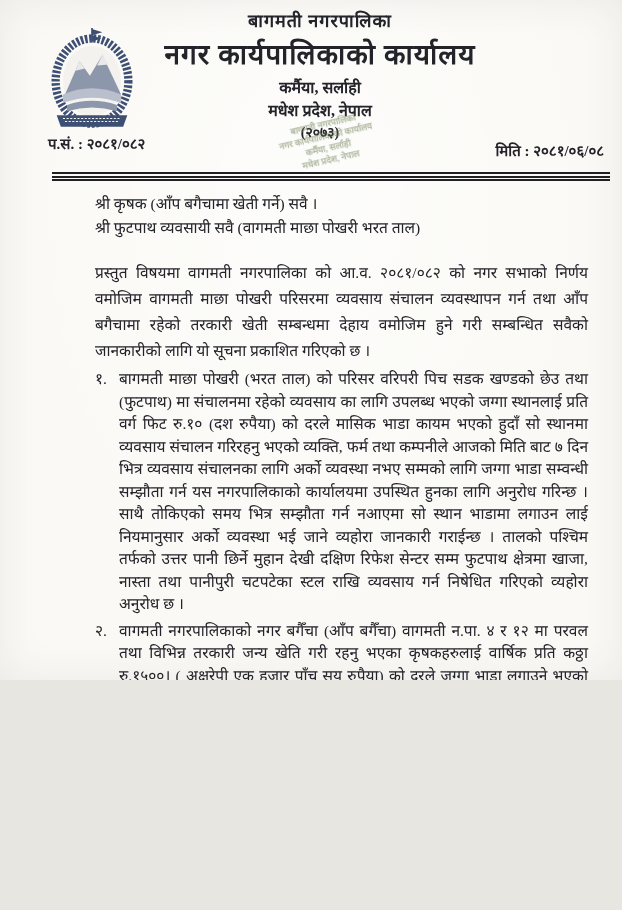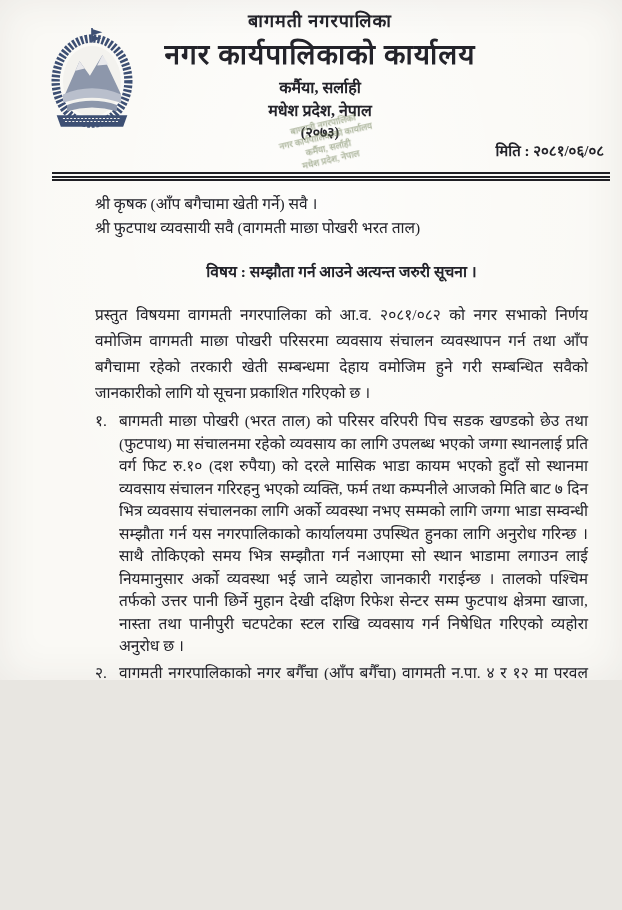--- a/index.html
+++ b/index.html
@@ -93,34 +93,34 @@
   </div>
 
   <div class="stamp" style="color:#6f7f55;">
     <div>बागमती नगरपालिका</div>
     <div>नगर कार्यपालिकाको कार्यालय</div>
     <div>कर्मैया, सर्लाही</div>
     <div>मधेश प्रदेश, नेपाल</div>
   </div>
 
   <div class="ref-left">
+    <div>प.सं. : २०८१/०८२</div>
   </div>
   <div class="ref-date">मिति : २०८१/०६/०८</div>
 
   <div class="rule-triple">
     <div></div>
       <div></div>
       <div></div>
   </div>
 
   <div class="content">
     <div class="addressee">श्री कृषक  (आँप बगैचामा खेती गर्ने) सवै ।</div>
     <div class="addressee">श्री फुटपाथ व्यवसायी सवै (वागमती माछा पोखरी भरत ताल)</div>
 
-    <div class="subject">विषय : सम्झौता गर्न आउने अत्यन्त जरुरी सूचना ।</div>
 
     <div class="para">प्रस्तुत विषयमा वागमती नगरपालिका को आ.व. २०८१/०८२ को नगर सभाको निर्णय वमोजिम वागमती माछा पोखरी परिसरमा व्यवसाय संचालन व्यवस्थापन गर्न तथा आँप बगैचामा रहेको तरकारी खेती सम्बन्धमा देहाय वमोजिम हुने गरी सम्बन्धित सवैको जानकारीको लागि यो सूचना प्रकाशित गरिएको छ ।</div>
 
     <div class="list">
       <div class="list-item">
         <div class="list-num">१.</div>
         <div class="list-text">बागमती माछा पोखरी (भरत ताल) को परिसर वरिपरी पिच सडक खण्डको छेउ तथा (फुटपाथ) मा संचालनमा रहेको व्यवसाय का लागि उपलब्ध भएको जग्गा स्थानलाई प्रति वर्ग फिट रु.१० (दश रुपैया) को दरले मासिक भाडा कायम भएको हुदाँ सो स्थानमा व्यवसाय संचालन गरिरहनु भएको व्यक्ति, फर्म तथा कम्पनीले आजको मिति बाट ७ दिन भित्र व्यवसाय संचालनका लागि अर्को व्यवस्था नभए सम्मको लागि जग्गा भाडा सम्वन्धी सम्झौता गर्न यस नगरपालिकाको कार्यालयमा उपस्थित हुनका लागि अनुरोध गरिन्छ । साथै तोकिएको समय भित्र सम्झौता गर्न नआएमा सो स्थान भाडामा लगाउन लाई नियमानुसार अर्को व्यवस्था भई जाने व्यहोरा जानकारी गराईन्छ । तालको पश्चिम तर्फको उत्तर पानी छिर्ने मुहान देखी दक्षिण रिफेश सेन्टर सम्म फुटपाथ क्षेत्रमा खाजा, नास्ता तथा पानीपुरी चटपटेका स्टल राखि व्यवसाय गर्न निषेधित गरिएको व्यहोरा अनुरोध छ ।</div>
       </div>
       <div class="list-item">
         <div class="list-num">२.</div>

